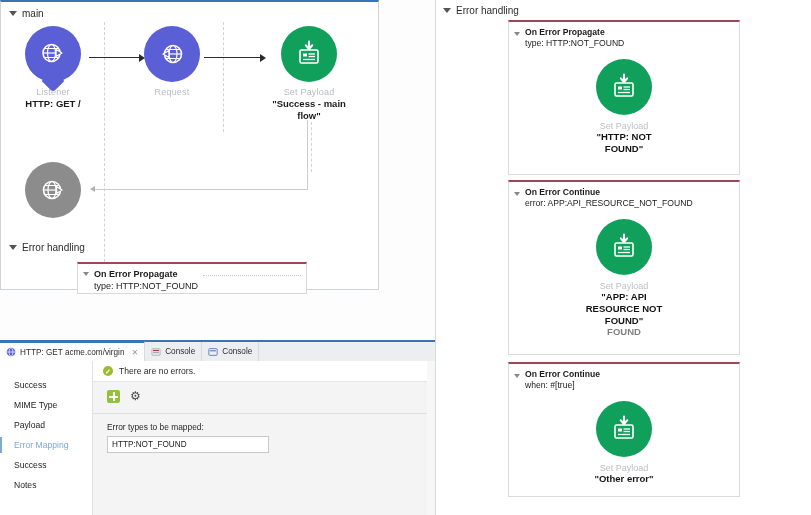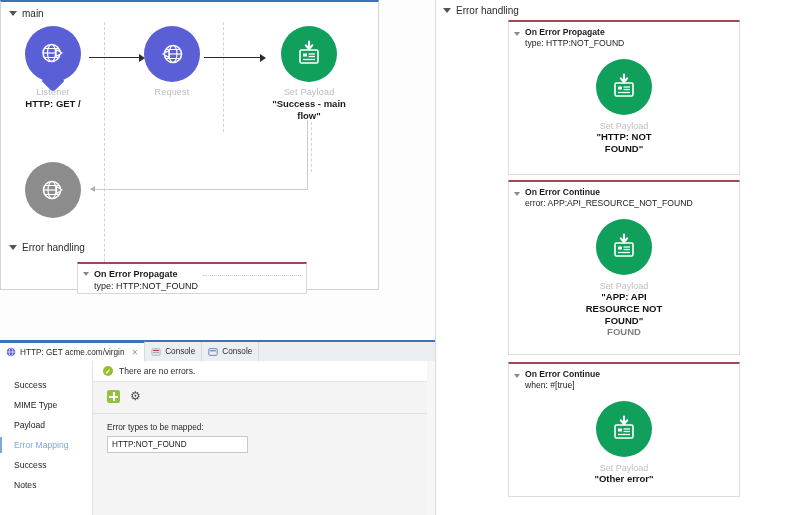--- a/index.html
+++ b/index.html
@@ -152,21 +152,21 @@
   .gear-icon { color: #4a4a4a; font-size: 12px; line-height: 13px; text-align: center; }
 
   .divider { height: 1px; background: #e0e0e0; margin: 4px 0 0 0; }
   .fields { display: flex; padding: 8px 14px 0 14px; gap: 12px; }
   .field { display: flex; flex-direction: column; }
   .field-label { font-size: 8.4px; color: #2b2b2b; margin-bottom: 4px; }
   .field-input {
     background: #ffffff; border: 1px solid #c8c8c8;
     font-size: 8.2px; color: #1b1b1b; padding: 3px 4px; font-family: "Liberation Sans", sans-serif;
   }
-  .w1 { width: 141px; }
+  .w1 { width: 162px; }
   .w2 { width: 160px; }
 
   .scroll-strip { position: absolute; right: 0; top: 0; width: 8px; height: 100%; background: #f7f7f7; }
 </style>
 </head>
 <body>
 
 <div id="root">
 
   <div class="canvas-main">

